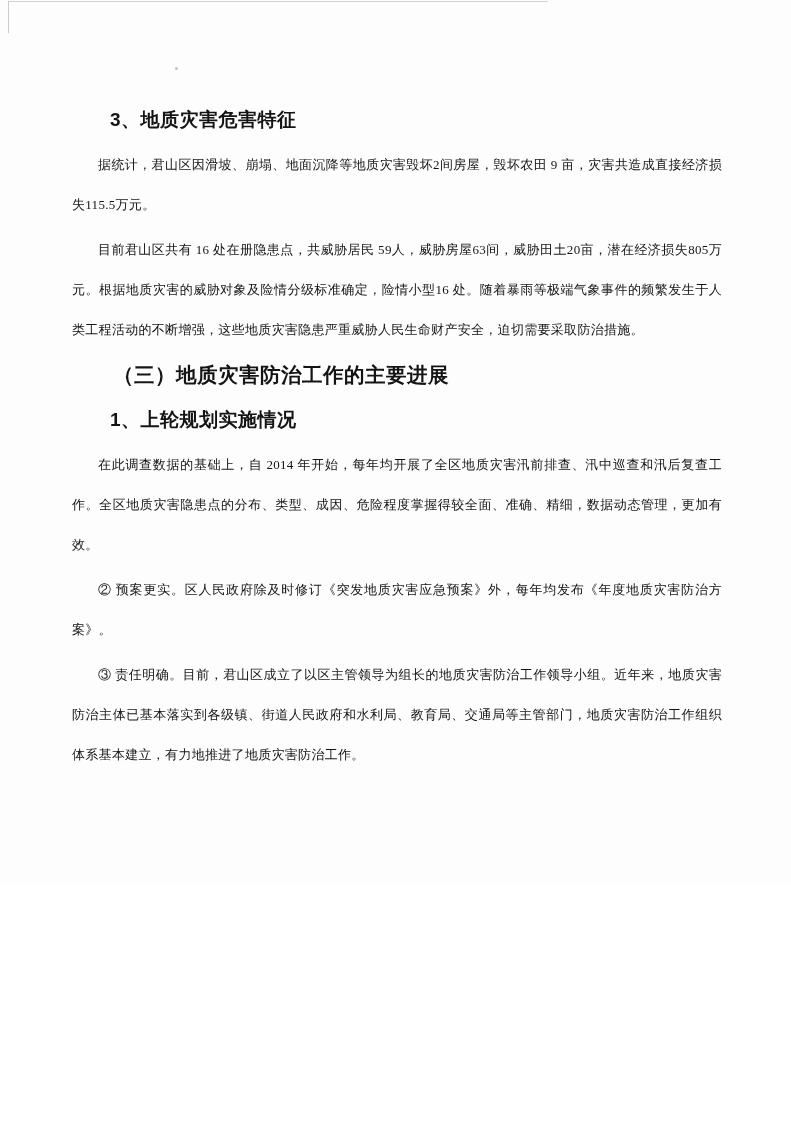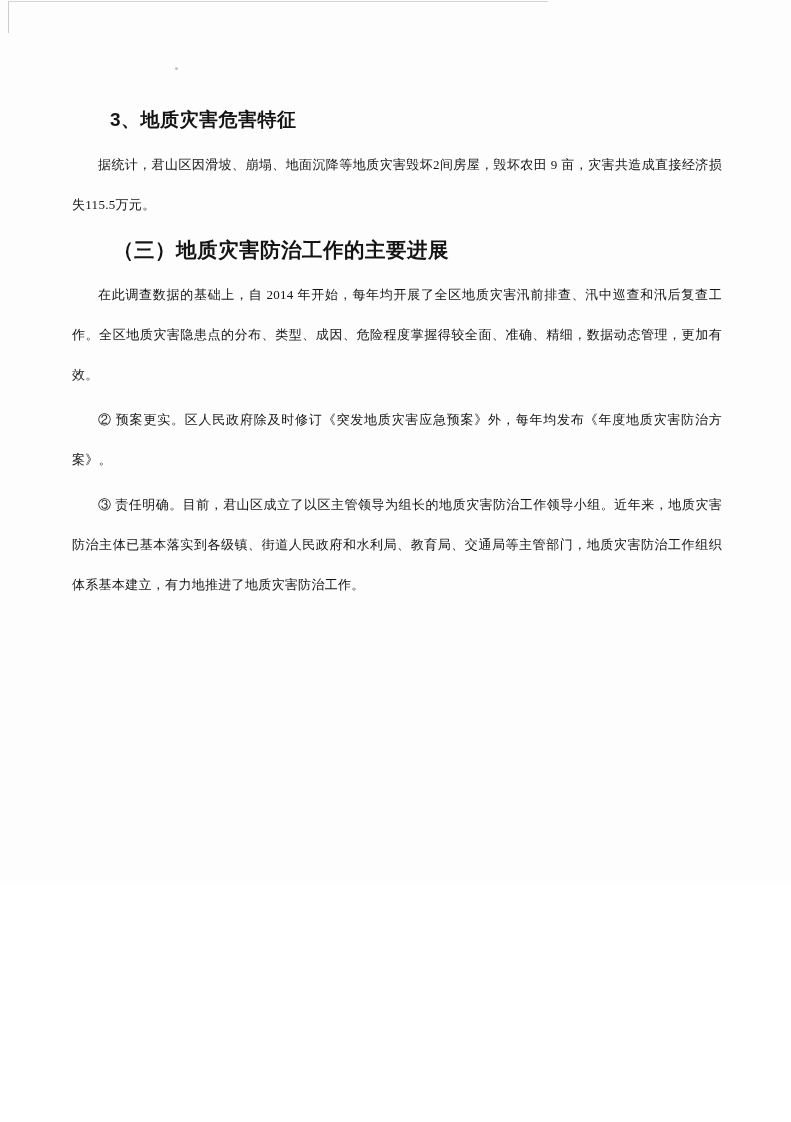--- a/index.html
+++ b/index.html
@@ -94,23 +94,25 @@
 
   <div class="scan-edge-h"></div>
   <div class="scan-edge-v"></div>
   <div class="scan-speck"></div>
 
   <div class="content">
     <h3 class="h-small">3、地质灾害危害特征</h3>
 
     <p class="para">据统计，君山区因滑坡、崩塌、地面沉降等地质灾害毁坏2间房屋，毁坏农田 9 亩，灾害共造成直接经济损失115.5万元。</p>
 
+    <p class="para">目前君山区共有 16 处在册隐患点，共威胁居民 59人，威胁房屋63间，威胁田土20亩，潜在经济损失805万元。根据地质灾害的威胁对象及险情分级标准确定，险情小型16 处。随着暴雨等极端气象事件的频繁发生于人类工程活动的不断增强，这些地质灾害隐患严重威胁人民生命财产安全，迫切需要采取防治措施。</p>
 
     <h2 class="h-section">（三）地质灾害防治工作的主要进展</h2>
 
+    <h3 class="h-small">1、上轮规划实施情况</h3>
 
 
 
     <p class="para">在此调查数据的基础上，自 2014 年开始，每年均开展了全区地质灾害汛前排查、汛中巡查和汛后复查工作。全区地质灾害隐患点的分布、类型、成因、危险程度掌握得较全面、准确、精细，数据动态管理，更加有效。</p>
 
     <p class="para">② 预案更实。区人民政府除及时修订《突发地质灾害应急预案》外，每年均发布《年度地质灾害防治方案》。</p>
 
     <p class="para">③ 责任明确。目前，君山区成立了以区主管领导为组长的地质灾害防治工作领导小组。近年来，地质灾害防治主体已基本落实到各级镇、街道人民政府和水利局、教育局、交通局等主管部门，地质灾害防治工作组织体系基本建立，有力地推进了地质灾害防治工作。</p>
 
   </div>

